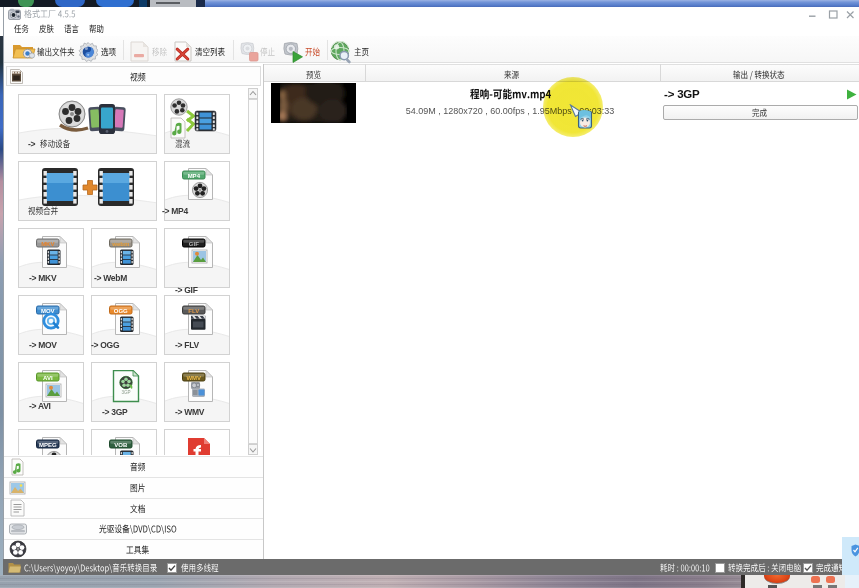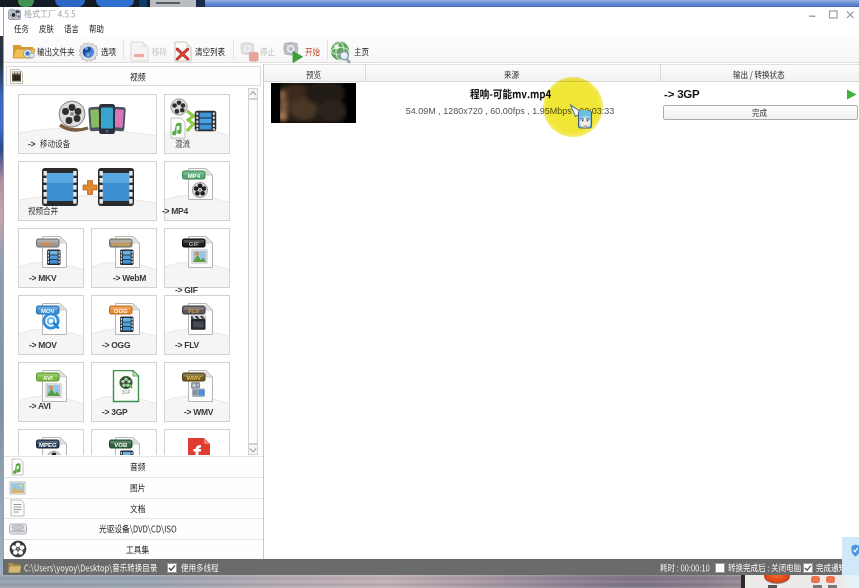--- a/index.html
+++ b/index.html
@@ -504,21 +504,21 @@
         <rect x="0.7" y="4.9" width="1.3" height="2.2"></rect>
         <rect x="0.7" y="8.2" width="1.3" height="2.2"></rect>
         <rect x="0.7" y="11.5" width="1.3" height="2.2"></rect>
 <rect x="11.5" y="1.6" width="1.3" height="2.2"></rect>
         <rect x="11.5" y="4.9" width="1.3" height="2.2"></rect>
         <rect x="11.5" y="8.2" width="1.3" height="2.2"></rect>
         <rect x="11.5" y="11.5" width="1.3" height="2.2"></rect>
       </g>
 </g>
 </svg>
-<div style="position:absolute;left:113px;top:272.8px;font:bold 8.5px 'Liberation Sans',sans-serif;color:#3a3a3a;letter-spacing:-0.3px;white-space:pre">-&gt; WebM</div>
+<div style="position:absolute;left:94px;top:272.8px;font:bold 8.5px 'Liberation Sans',sans-serif;color:#3a3a3a;letter-spacing:-0.3px;white-space:pre">-&gt; WebM</div>
 <div style="position:absolute;left:164px;top:228px;width:66px;height:60px;background:#fff;border:1px solid #d2d2d2;box-sizing:border-box;overflow:hidden">
     <svg style="position:absolute;left:0;top:0" width="66" height="60" viewBox="0 0 66 60">
       <path d="M0 38 C 20 30 40 33 66 41 L 66 60 L 0 60 Z" fill="#f5f5f5"></path>
       <path d="M0 38 C 20 30 40 33 66 41" fill="none" stroke="#e9e9e9" stroke-width="1"></path>
     </svg>
   </div>
 <svg style="position:absolute;left:182px;top:236px" width="32" height="33" viewBox="0 0 32 33">
 <path d="M6.5 0.5 L24 0.5 L30.5 7 L30.5 31.5 L6.5 31.5 Z" fill="#fcfcfc" stroke="#b6b6b6" stroke-width="1"></path>
 <path d="M24 0.5 L24 7 L30.5 7 Z" fill="#e2e2e2" stroke="#c2c2c2" stroke-width="0.7"></path>
 <rect x="0.5" y="3" width="22.5" height="8" rx="1.6" fill="#1f1f1f" stroke="#000" stroke-width="1"></rect>
@@ -573,21 +573,21 @@
         <rect x="0.7" y="4.9" width="1.3" height="2.2"></rect>
         <rect x="0.7" y="8.2" width="1.3" height="2.2"></rect>
         <rect x="0.7" y="11.5" width="1.3" height="2.2"></rect>
 <rect x="11.5" y="1.6" width="1.3" height="2.2"></rect>
         <rect x="11.5" y="4.9" width="1.3" height="2.2"></rect>
         <rect x="11.5" y="8.2" width="1.3" height="2.2"></rect>
         <rect x="11.5" y="11.5" width="1.3" height="2.2"></rect>
       </g>
 </g>
 </svg>
-<div style="position:absolute;left:102px;top:339.8px;font:bold 8.5px 'Liberation Sans',sans-serif;color:#3a3a3a;letter-spacing:-0.3px;white-space:pre">-&gt; OGG</div>
+<div style="position:absolute;left:91px;top:339.8px;font:bold 8.5px 'Liberation Sans',sans-serif;color:#3a3a3a;letter-spacing:-0.3px;white-space:pre">-&gt; OGG</div>
 <div style="position:absolute;left:164px;top:295px;width:66px;height:60px;background:#fff;border:1px solid #d2d2d2;box-sizing:border-box;overflow:hidden">
     <svg style="position:absolute;left:0;top:0" width="66" height="60" viewBox="0 0 66 60">
       <path d="M0 38 C 20 30 40 33 66 41 L 66 60 L 0 60 Z" fill="#f5f5f5"></path>
       <path d="M0 38 C 20 30 40 33 66 41" fill="none" stroke="#e9e9e9" stroke-width="1"></path>
     </svg>
   </div>
 <svg style="position:absolute;left:182px;top:303px" width="32" height="33" viewBox="0 0 32 33">
 <path d="M6.5 0.5 L24 0.5 L30.5 7 L30.5 31.5 L6.5 31.5 Z" fill="#fcfcfc" stroke="#b6b6b6" stroke-width="1"></path>
 <path d="M24 0.5 L24 7 L30.5 7 Z" fill="#e2e2e2" stroke="#c2c2c2" stroke-width="0.7"></path>
 <rect x="0.5" y="3" width="22.5" height="8" rx="1.6" fill="#5a5a5a" stroke="#3a3a3a" stroke-width="1"></rect>
@@ -656,21 +656,21 @@
 <text x="11.8" y="9.6" font-family="Liberation Sans" font-size="6" font-weight="bold" fill="#e8b84a" text-anchor="middle">WMV</text>
 <g transform="translate(9,12)">
 <rect x="0" y="0" width="9" height="7" rx="1.2" fill="#9aa0a8"></rect>
 <circle cx="3.2" cy="3.4" r="2.4" fill="#c8ccd2" stroke="#6a7078" stroke-width="0.6"></circle>
 <circle cx="7" cy="3" r="1.8" fill="#b8bcc2" stroke="#6a7078" stroke-width="0.6"></circle>
 <rect x="1" y="6.5" width="13" height="8.5" rx="1.4" fill="#aab0b8"></rect>
 <rect x="7.5" y="7.5" width="6" height="6" rx="0.8" fill="#4a90d8"></rect>
 <rect x="2" y="8" width="4.5" height="5" rx="0.6" fill="#8a9098"></rect>
 </g>
 </svg>
-<div style="position:absolute;left:184px;top:406.8px;font:bold 8.5px 'Liberation Sans',sans-serif;color:#3a3a3a;letter-spacing:-0.3px;white-space:pre">-&gt; WMV</div>
+<div style="position:absolute;left:175px;top:406.8px;font:bold 8.5px 'Liberation Sans',sans-serif;color:#3a3a3a;letter-spacing:-0.3px;white-space:pre">-&gt; WMV</div>
 <div style="position:absolute;left:4px;top:429px;width:244px;height:26px;overflow:hidden">
     <div style="position:absolute;left:14px;top:0;width:66px;height:60px;background:#fff;border:1px solid #d2d2d2;box-sizing:border-box"></div>
     <div style="position:absolute;left:87px;top:0;width:66px;height:60px;background:#fff;border:1px solid #d2d2d2;box-sizing:border-box"></div>
     <div style="position:absolute;left:160px;top:0;width:66px;height:60px;background:#fff;border:1px solid #d2d2d2;box-sizing:border-box"></div>
     <svg style="position:absolute;left:32px;top:8px" width="32" height="33" viewBox="0 0 32 33">
 <path d="M6.5 0.5 L24 0.5 L30.5 7 L30.5 31.5 L6.5 31.5 Z" fill="#fcfcfc" stroke="#b6b6b6" stroke-width="1"></path>
 <path d="M24 0.5 L24 7 L30.5 7 Z" fill="#e2e2e2" stroke="#c2c2c2" stroke-width="0.7"></path>
 <rect x="0.5" y="3" width="22.5" height="8" rx="1.6" fill="#273a56" stroke="#16263e" stroke-width="1"></rect>
 <rect x="1.3" y="3.8" width="21" height="3" rx="1.2" fill="#ffffff" opacity="0.22"></rect>
 <text x="11.8" y="9.6" font-family="Liberation Sans" font-size="6" font-weight="bold" fill="#fff" text-anchor="middle">MPEG</text>

